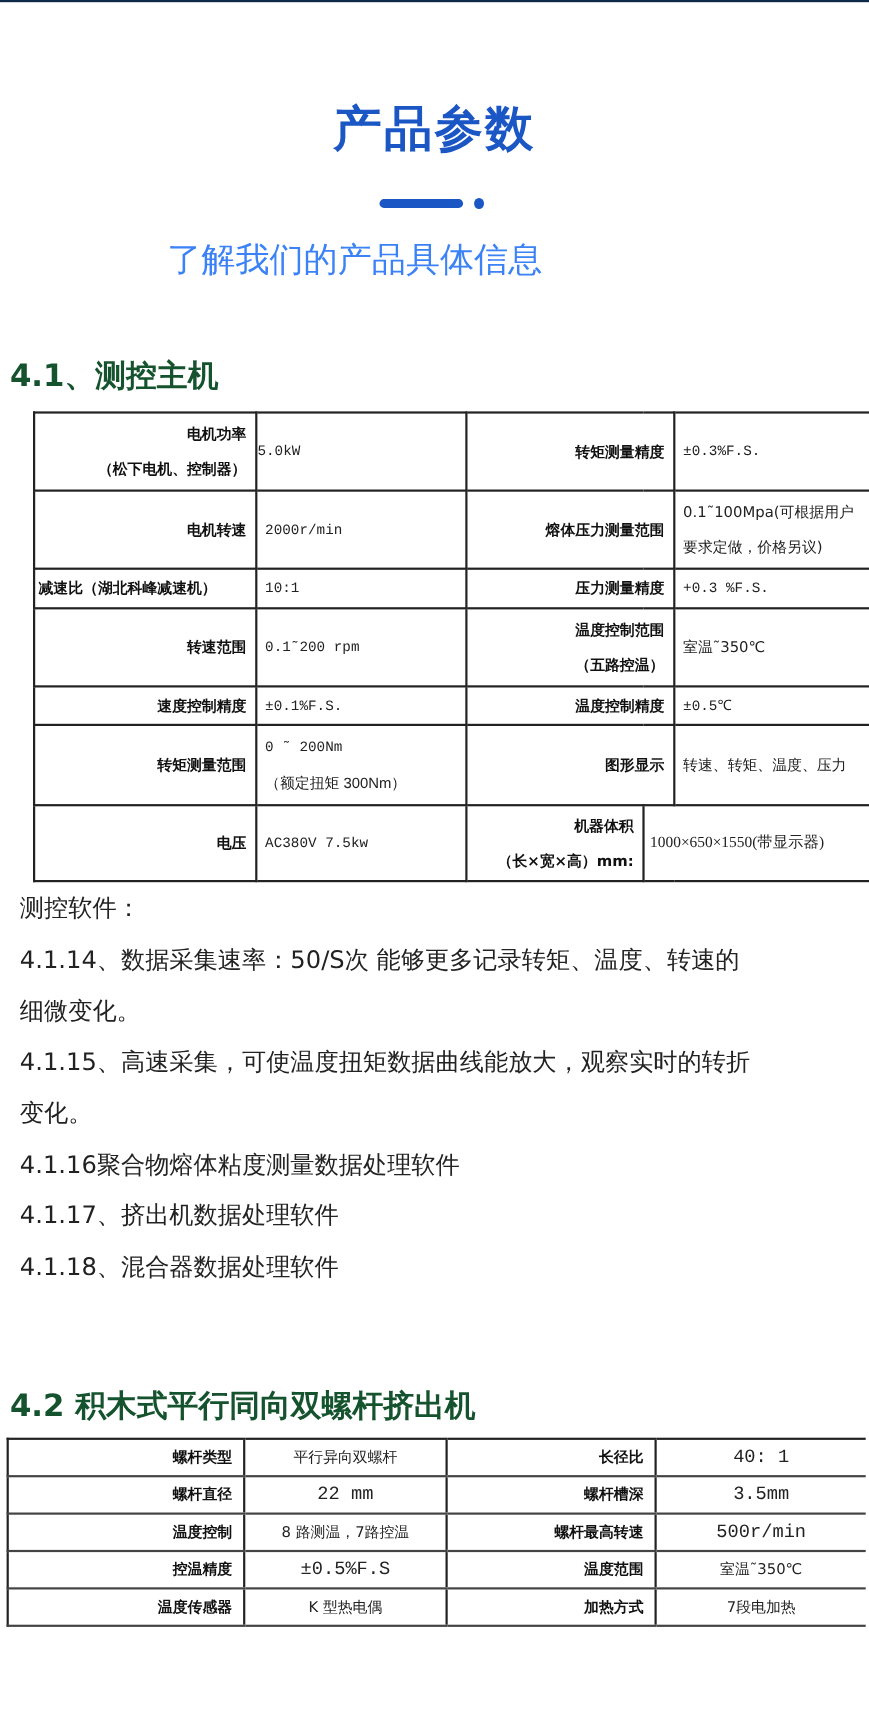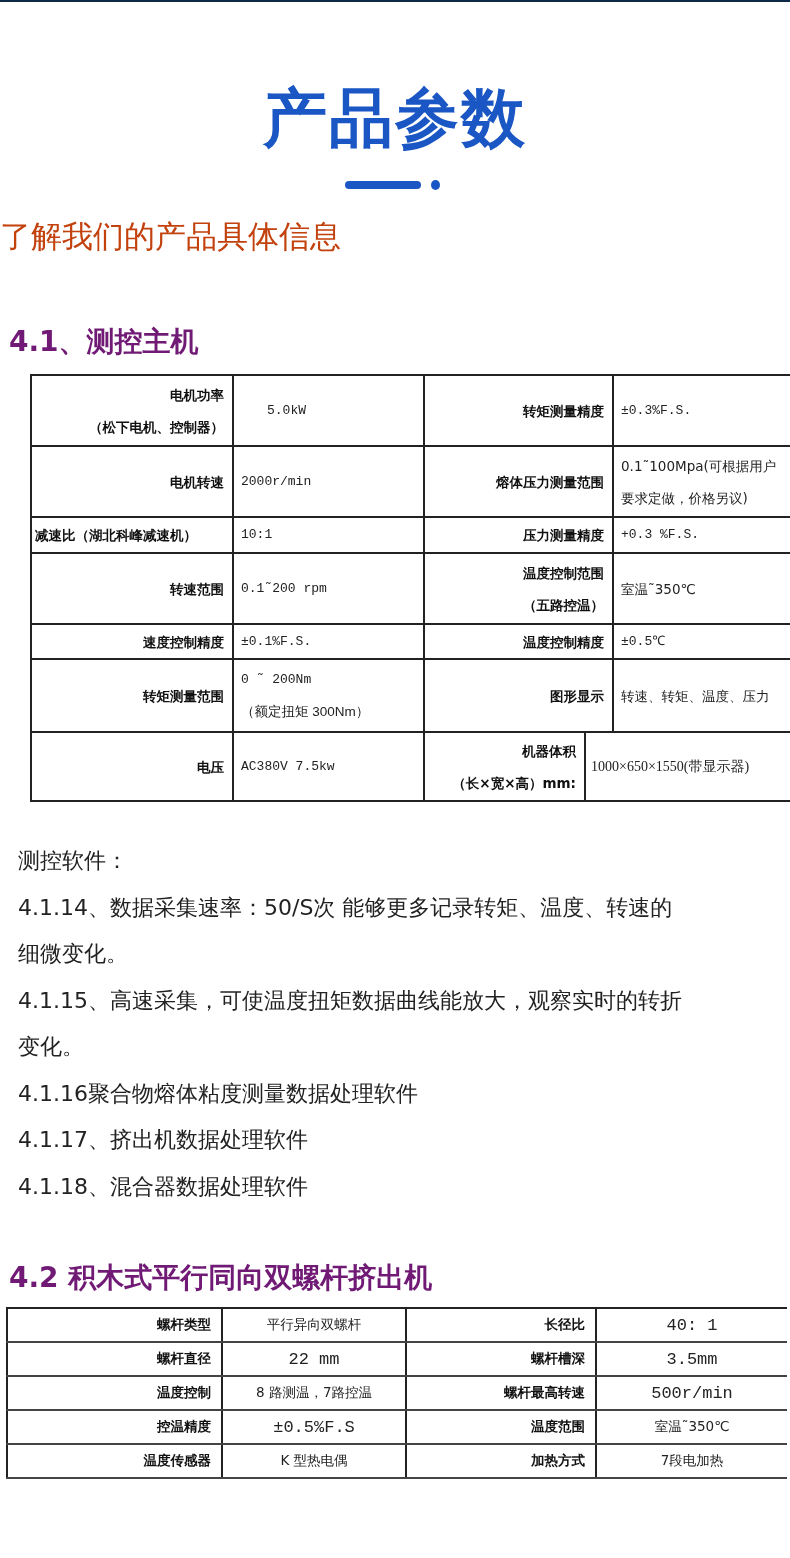--- a/index.html
+++ b/index.html
@@ -5,44 +5,44 @@
   html, body { margin:0; padding:0; }
   body {
     width:790px; height:1558px; position:relative; overflow:hidden;
     background:#ffffff; color:#222;
     font-family:"DejaVu Sans", "Liberation Sans", sans-serif;
   }
   .topbar { position:absolute; left:0; top:0; width:790px; height:2px; background:#0e2a47; }
 
   .hero-title {
     position:absolute; left:0; top:78px; width:790px; text-align:center;
-    font-size:64px; font-weight:bold; color:#1a56c4; letter-spacing:2px;
+    font-size:44px; font-weight:bold; color:#1a56c4; letter-spacing:2px;
     line-height:80px;
   }
   .hero-deco { position:absolute; top:180px; left:345px; height:10px; width:100px; }
   .hero-deco .bar { position:absolute; left:0; top:1px; width:76px; height:8px; border-radius:4px; background:#1a56c4; }
   .hero-deco .dot { position:absolute; left:86px; top:0px; width:9px; height:10px; border-radius:50%; background:#1a56c4; }
   .hero-sub {
-    position:absolute; left:0; top:214px; width:645px; text-align:left;
-    font-size:31px; color:#c2410c; line-height:44px;
+    position:absolute; left:0; top:214px; width:645px; text-align:center;
+    font-size:31px; color:#3b82f6; line-height:44px;
   }
 
   .section-h {
-    position:absolute; left:9px; font-size:28px; font-weight:bold; color:#701a75; line-height:40px;
+    position:absolute; left:9px; font-size:28px; font-weight:bold; color:#14532d; line-height:40px;
   }
 
   
   .t1 { position:absolute; left:7px; top:374px; width:773px; border-collapse:collapse; table-layout:fixed;margin-left:23px; }
   .t1 td { border:2px solid #222; padding:0; font-size:13px; vertical-align:middle; }
   .t1 .lbl { text-align:right; padding-right:8px; font-weight:bold; color:#111; line-height:32px; font-family:"DejaVu Sans", sans-serif; font-size:13.5px; }
   .t1 .val { text-align:left; padding-left:7px; color:#222; font-family:"Liberation Mono", "DejaVu Sans Mono", monospace; font-size:13px; line-height:32px; }
   .t1 .val.cjk { font-family:"DejaVu Sans", sans-serif; font-size:13.5px; }
   .t1 .lbl.left { text-align:left; padding-left:3px; }
 
-  .para-block { position:absolute; left:18px; top:838px; width:760px; font-size:22px; color:#222; line-height:46.5px; }
+  .para-block { position:absolute; left:18px; top:804px; width:760px; font-size:22px; color:#222; line-height:46.5px; }
   .para-block p { margin:0; }
 
   
   .t2 { position:absolute; left:6px; top:1307px; width:780px; border-collapse:collapse; table-layout:fixed; }
   .t2 td { border-top:2px solid #222; border-bottom:2px solid #444; border-left:2px solid #222; padding:0; height:32px; font-size:13.5px; vertical-align:middle; }
   .t2 .lbl { text-align:right; padding-right:10px; font-weight:bold; color:#111; }
   .t2 .val { text-align:center; color:#222; font-family:"DejaVu Sans", sans-serif; }
   .t2 .val.mono { font-family:"Liberation Mono", "DejaVu Sans Mono", monospace; font-size:17px; }
 </style>
 </head>
@@ -66,21 +66,21 @@
       <col style="width:161px">
       <col style="width:28px">
       <col style="width:191px">
   </colgroup>
   <tbody>
       <tr style="height:71px">
     <td class="lbl">
       <div>电机功率</div>
       <div>（松下电机、控制器）</div>
     </td>
-    <td class="val" style="padding-left:33px">5.0kW</td>
+    <td class="val" style="padding-left:0">5.0kW</td>
     <td class="lbl" colspan="2">转矩测量精度</td>
     <td class="val">±0.3%F.S.</td>
   </tr>
   <tr style="height:71px">
     <td class="lbl">电机转速</td>
     <td class="val">2000r/min</td>
     <td class="lbl" colspan="2">熔体压力测量范围</td>
     <td class="val cjk">
       <div>0.1˜100Mpa(可根据用户</div>
       <div>要求定做，价格另议)</div>

